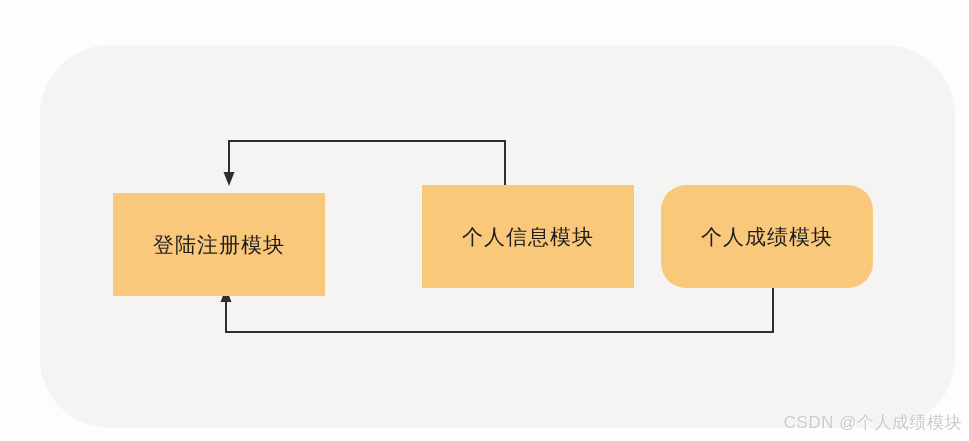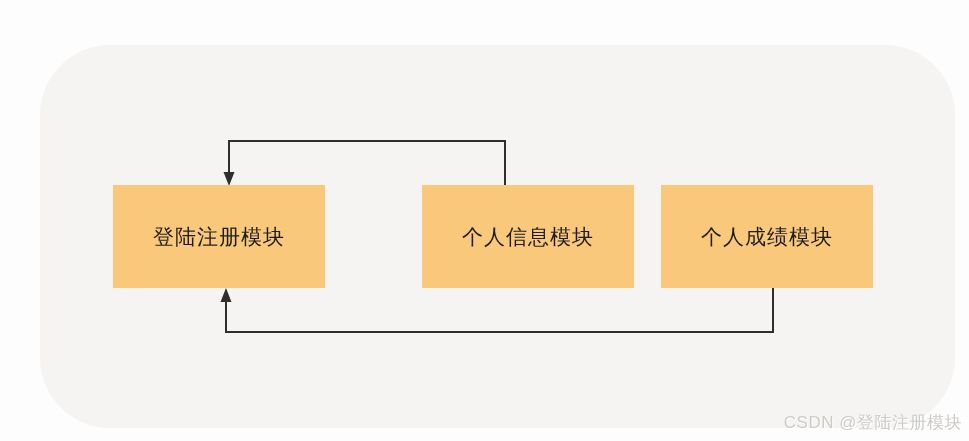--- a/index.html
+++ b/index.html
@@ -31,23 +31,23 @@
     height: 103px;
     background: var(--node-fill, #fac87b);
     display: flex;
     align-items: center;
     justify-content: center;
     font-size: 21px;
     letter-spacing: 1px;
     color: var(--text, #1d1d1d);
     white-space: nowrap;
   }
-  .node-1 { left: 113px; }
+  .node-1 { left: 113px; margin-top: 8px; }
   .node-2 { left: 387px; margin-left: 35px; }
-  .node-3 { left: 661px; }
+  .node-3 { left: 661px; border-radius: 25px; }
   .edges-layer {
     position: absolute;
     left: 0;
     top: 0;
     width: 969px;
     height: 441px;
     pointer-events: none;
   }
   .edge {
     fill: none;
@@ -84,15 +84,15 @@
     <path class="edge" d="M 773 288 L 773 332 L 226 332 L 226 301"></path>
     <polygon class="arrowhead" points="226,288 220.5,302 231.5,302"></polygon>
   </svg>
 
   <div class="node node-1">登陆注册模块</div>
 
   <div class="node node-2">个人信息模块</div>
 
   <div class="node node-3">个人成绩模块</div>
 
-  <div class="watermark">CSDN @登陆注册模块</div>
+  <div class="watermark">CSDN @个人成绩模块</div>
 
 </div>
 
 </body></html>

